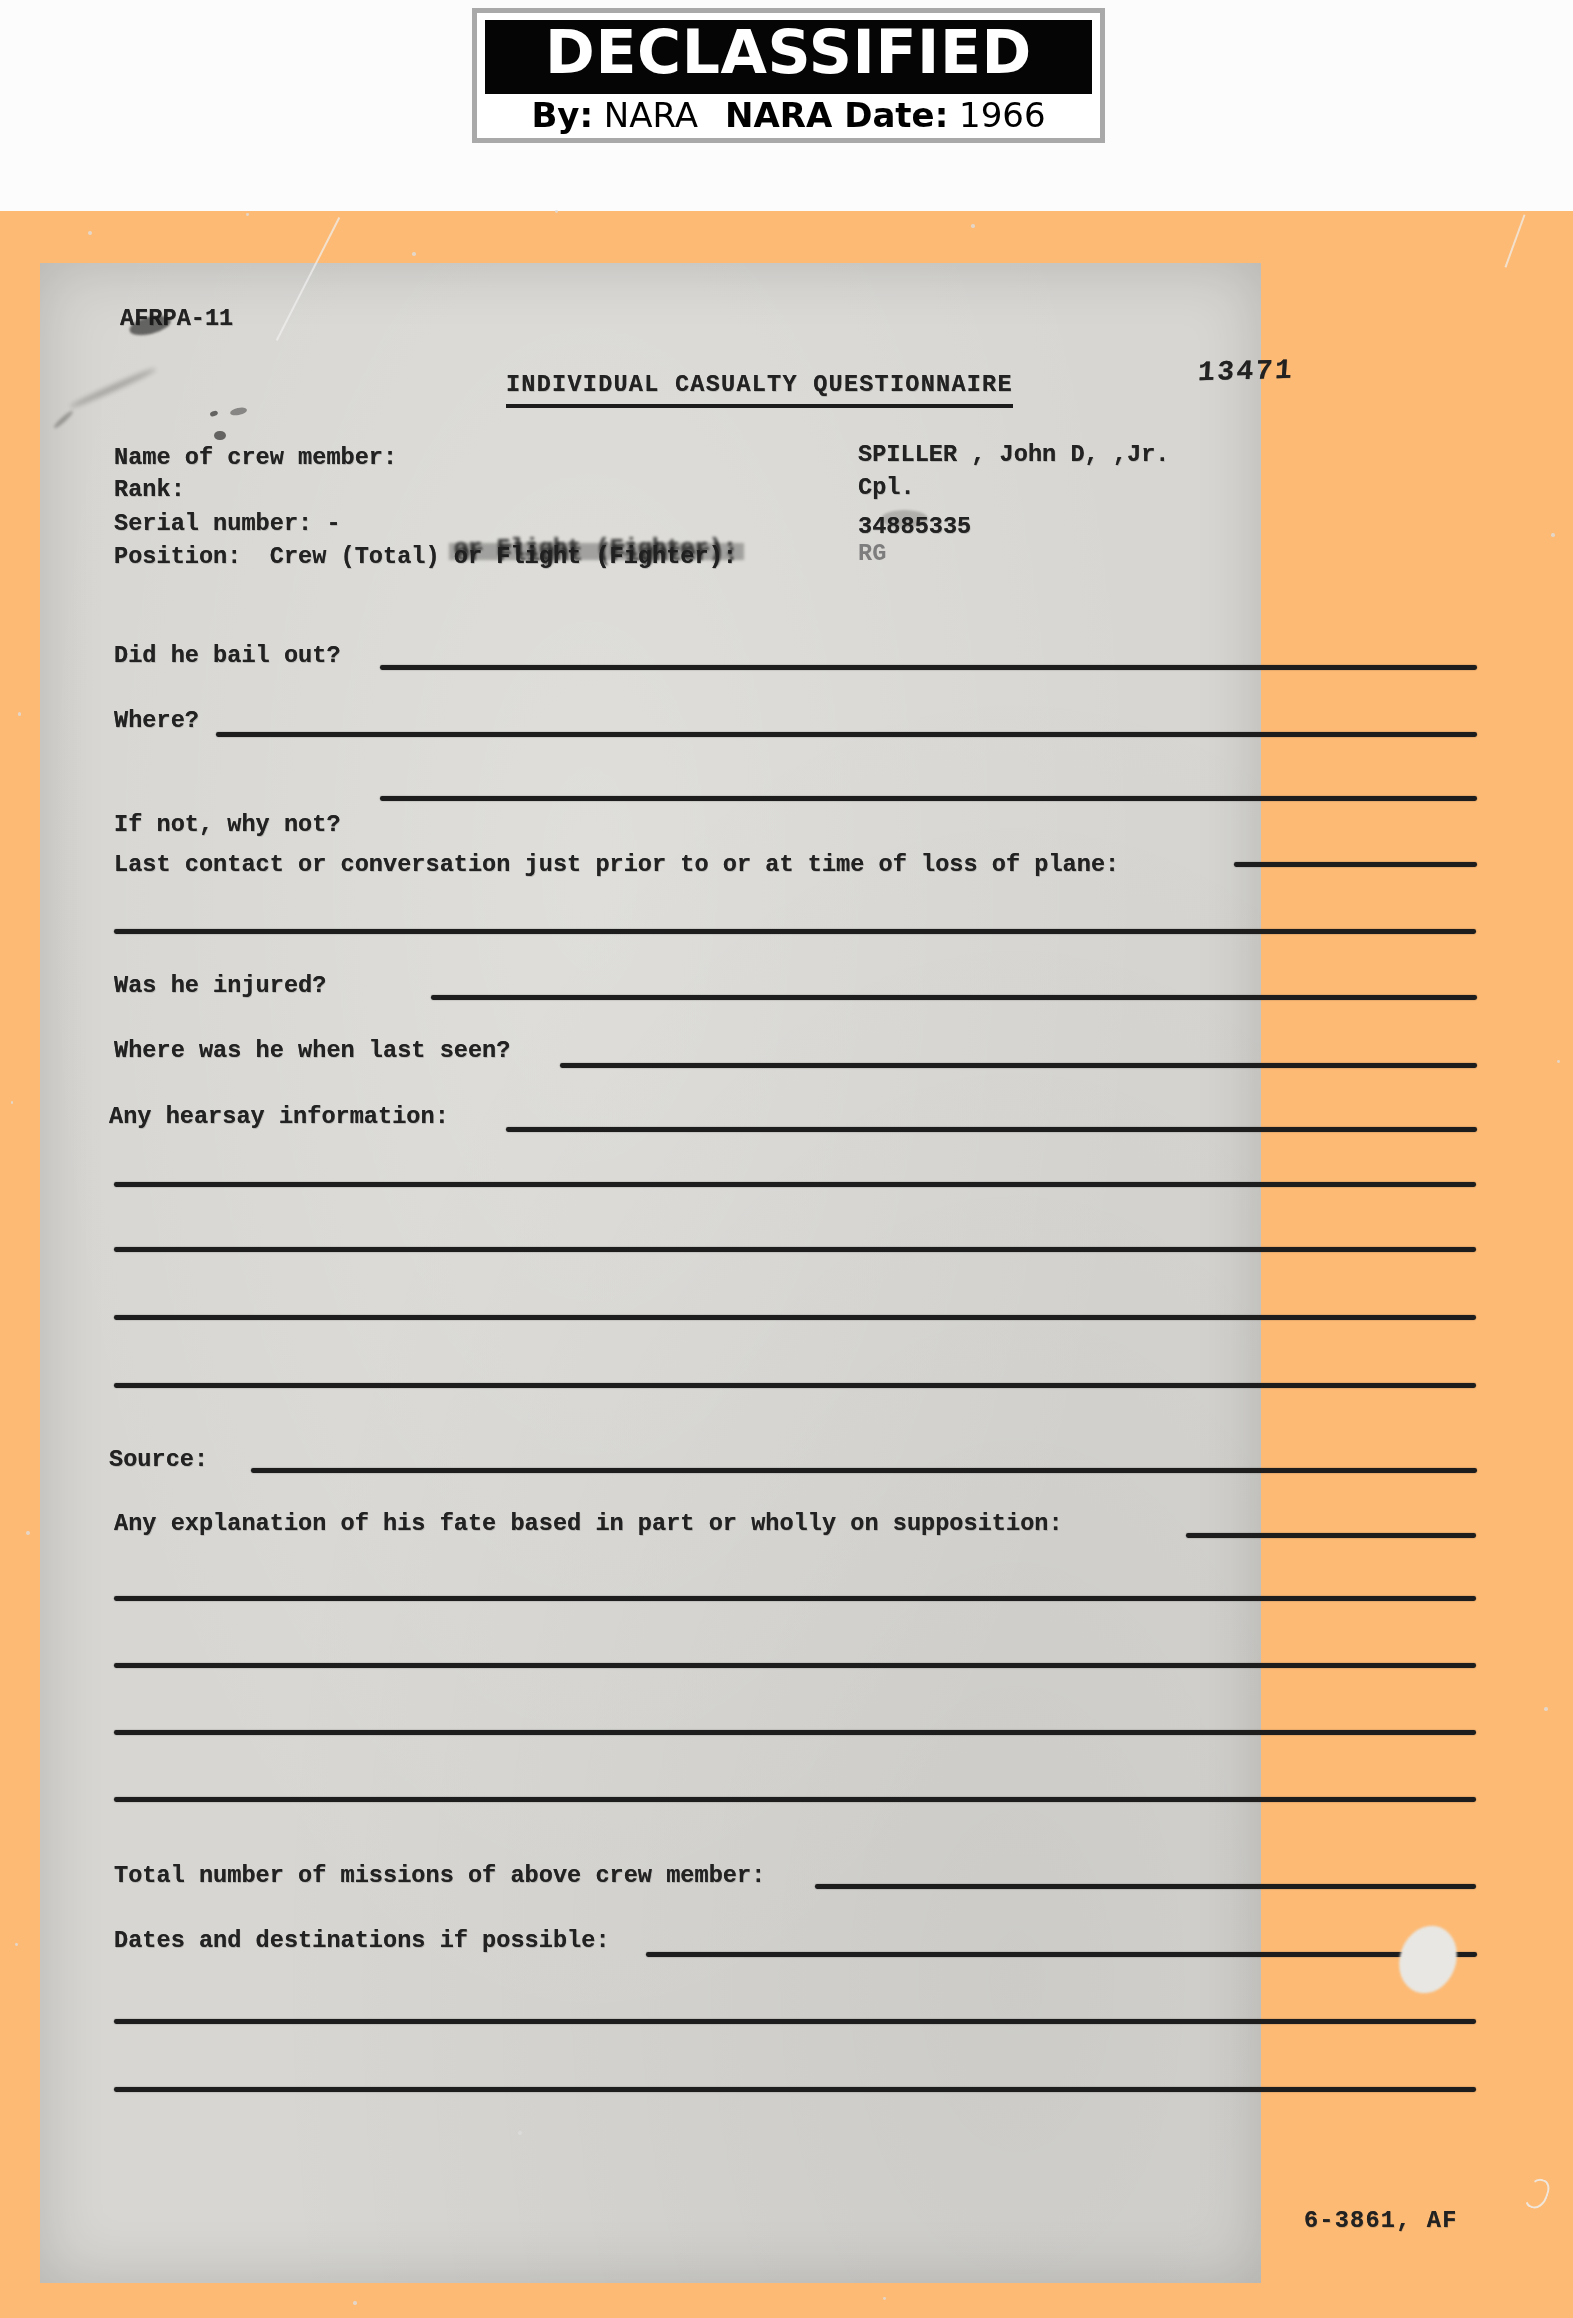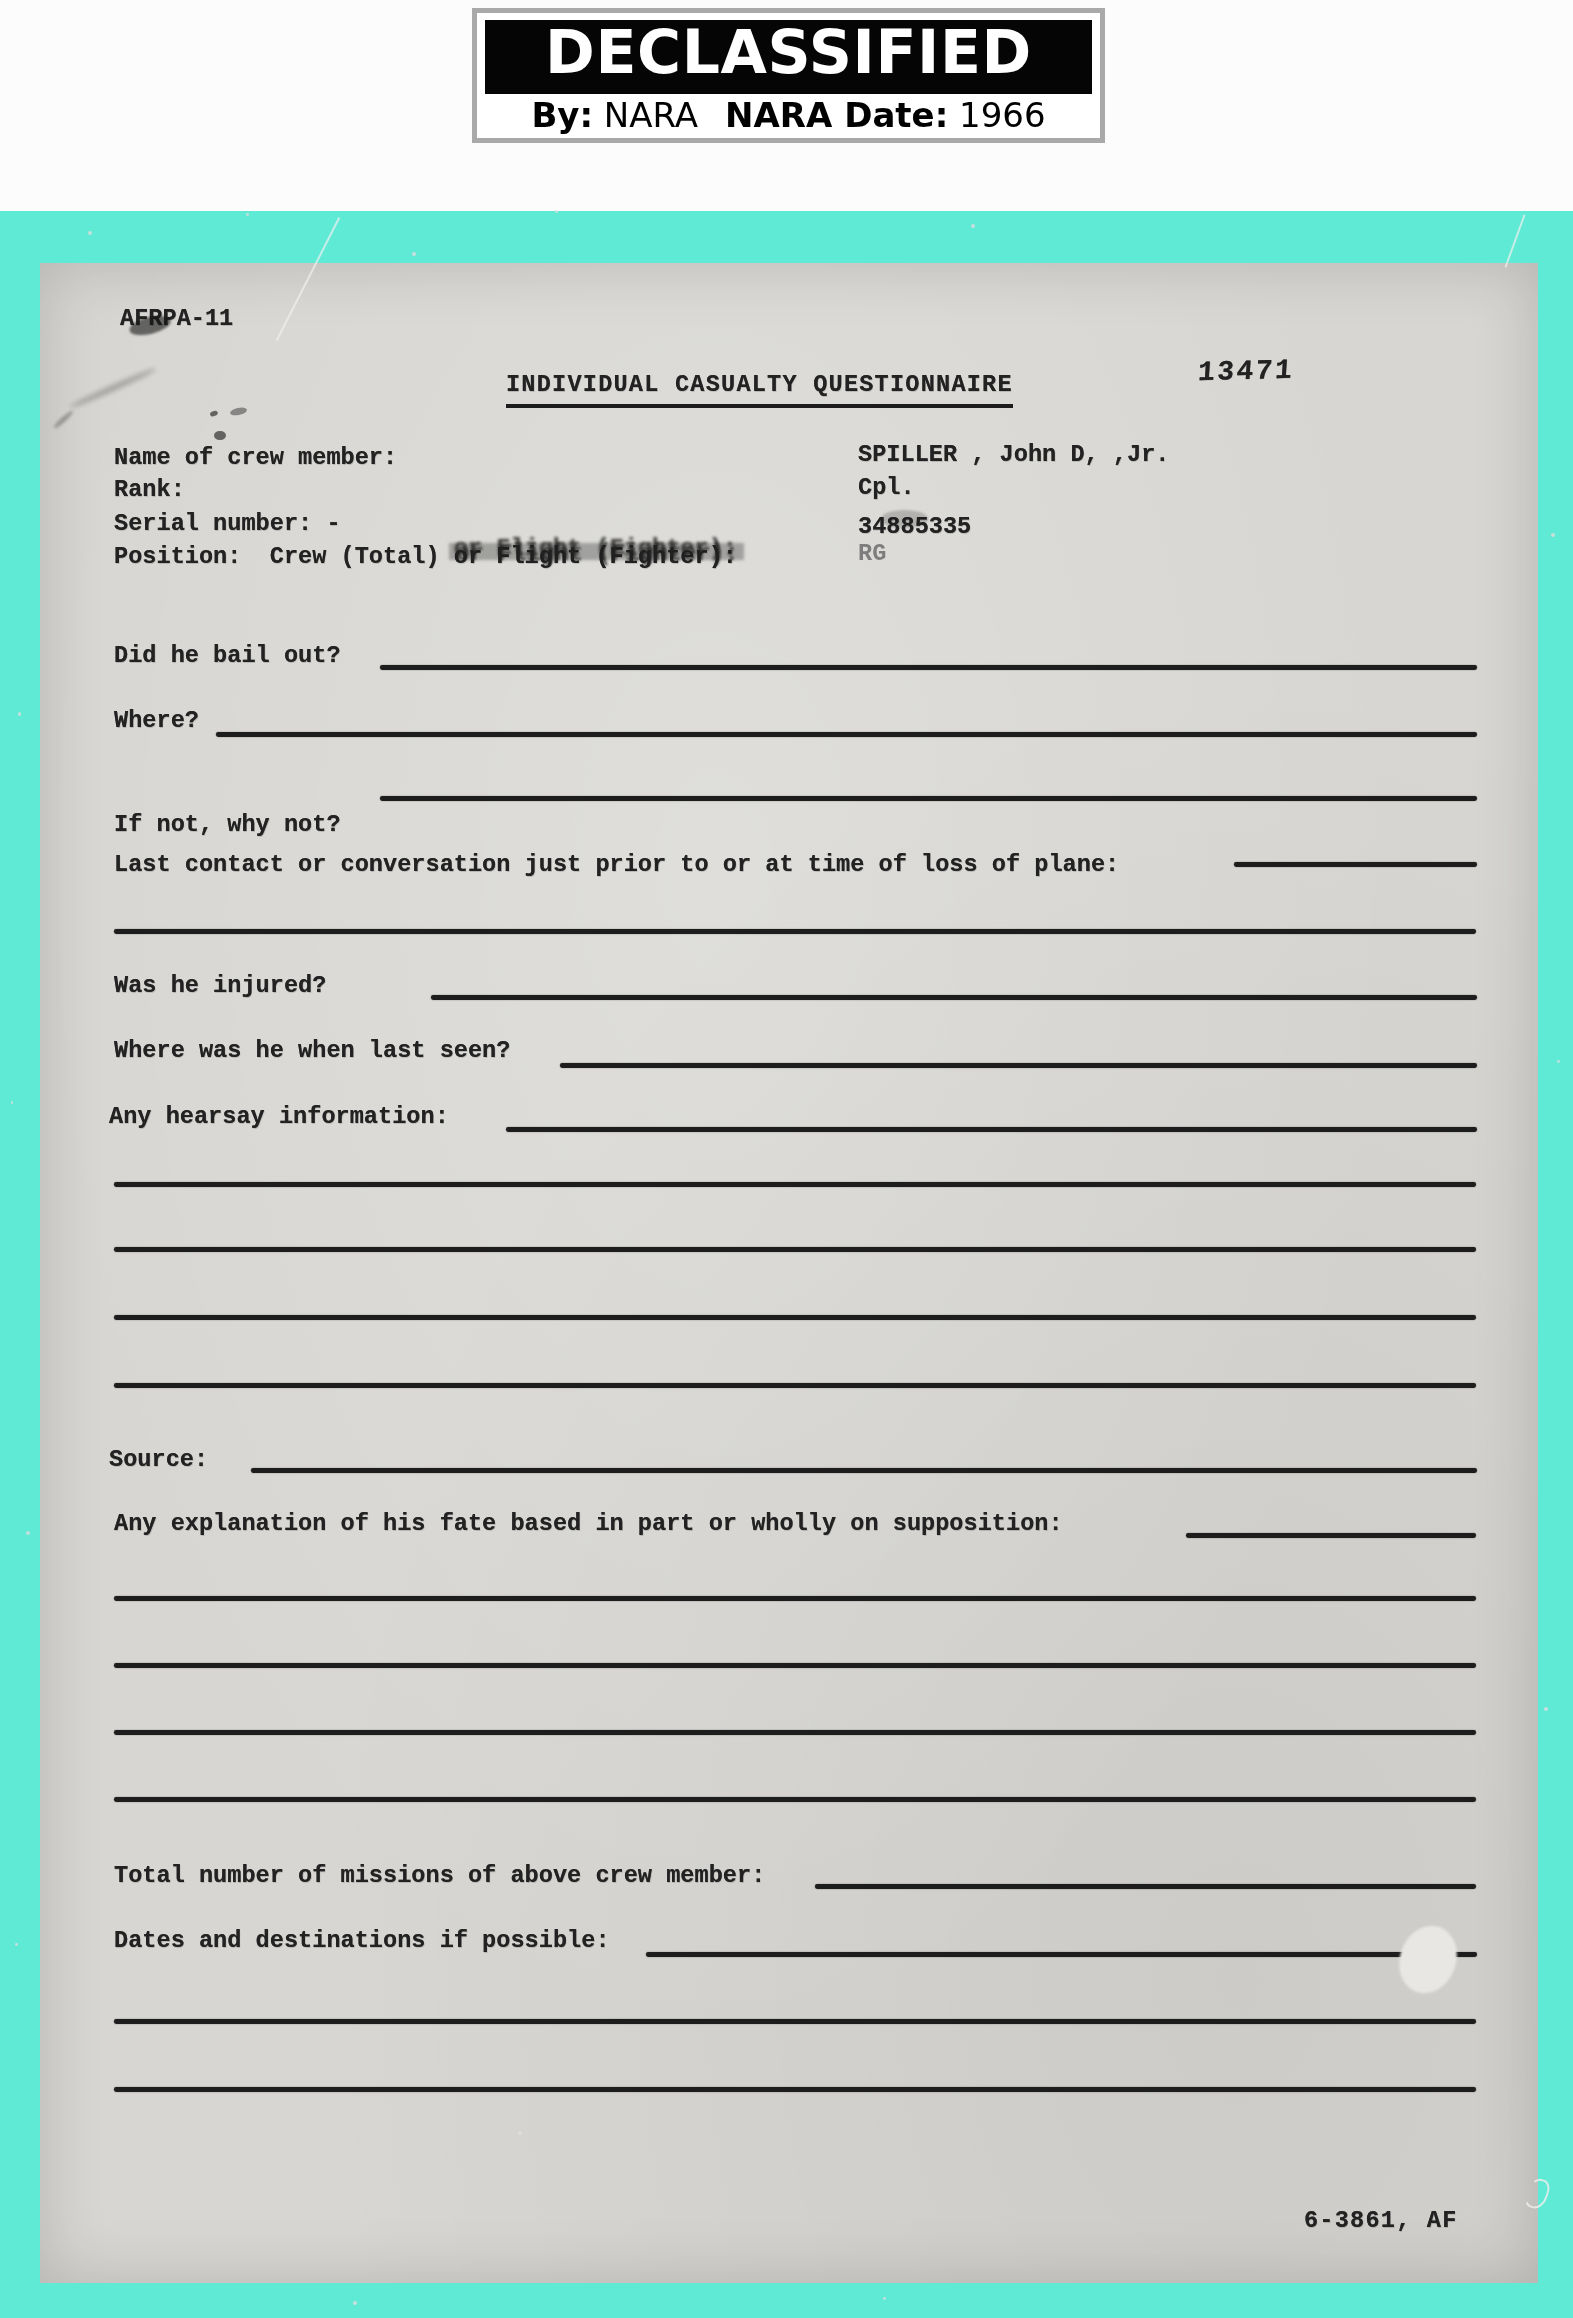--- a/index.html
+++ b/index.html
@@ -1,27 +1,27 @@
 <!DOCTYPE html>
 <html style="font-size:9.4px"><head>
 <meta charset="utf-8">
 <style>
   html,body{margin:0;padding:0;background:#090909;}
-  .screen{position:relative;width:1573px;height:2319px;background:#5eead4;overflow:hidden;}
+  .screen{position:relative;width:1573px;height:2319px;background:#fdba74;overflow:hidden;}
 
   
   .top-strip{position:absolute;left:0;top:0;width:1573px;height:211px;background:#fcfcfc;z-index:3;}
   .stamp{position:absolute;left:472px;top:8.2px;width:623px;background:#ffffff;border:5.9px solid #a9a9a9;text-align:center;font-family:"DejaVu Sans","Liberation Sans",sans-serif;}
   .stamp-black{background:#050505;margin:7px 8.2px 2.4px;padding:1.2px 0 9.4px;color:#fff;font-weight:bold;font-size:60px;line-height:1.05;letter-spacing:0.6px;}
   .stamp-row{font-size:34px;line-height:1.12;color:#000;margin:2.4px 0 3.5px;white-space:pre;}
   .stamp-row b{font-weight:bold;}
   .stamp-row .gap{margin-left:27px;}
 
   
-  .paper{position:absolute;left:40px;top:263px;width:1498px;height:2020px;background:#d7d6d2;
+  .paper{position:absolute;left:40px;top:263px;width:1221px;height:2020px;background:#d7d6d2;
          background-image:radial-gradient(ellipse at 45% 30%, rgba(255,255,255,.20), rgba(255,255,255,0) 60%),
                           radial-gradient(ellipse at 80% 85%, rgba(0,0,0,.05), rgba(0,0,0,0) 55%);
          box-shadow:inset 0 0 65px rgba(0,0,0,.16);z-index:2;}
 
   
   .tw{position:absolute;font-family:"Liberation Mono","DejaVu Sans Mono",monospace;font-weight:bold;
       font-size:23.6px;line-height:1.15;color:#222;white-space:pre;
       text-shadow:0 0 0.6px rgba(30,30,30,.6),0.6px 0.6px 0 rgba(30,30,30,.18);}
   .faint{color:#7d7d7d;text-shadow:none;text-align:center;}
   .doc-title{letter-spacing:1.2px;border-bottom:4.7px solid #1c1c1c;padding-bottom:5.9px;}

